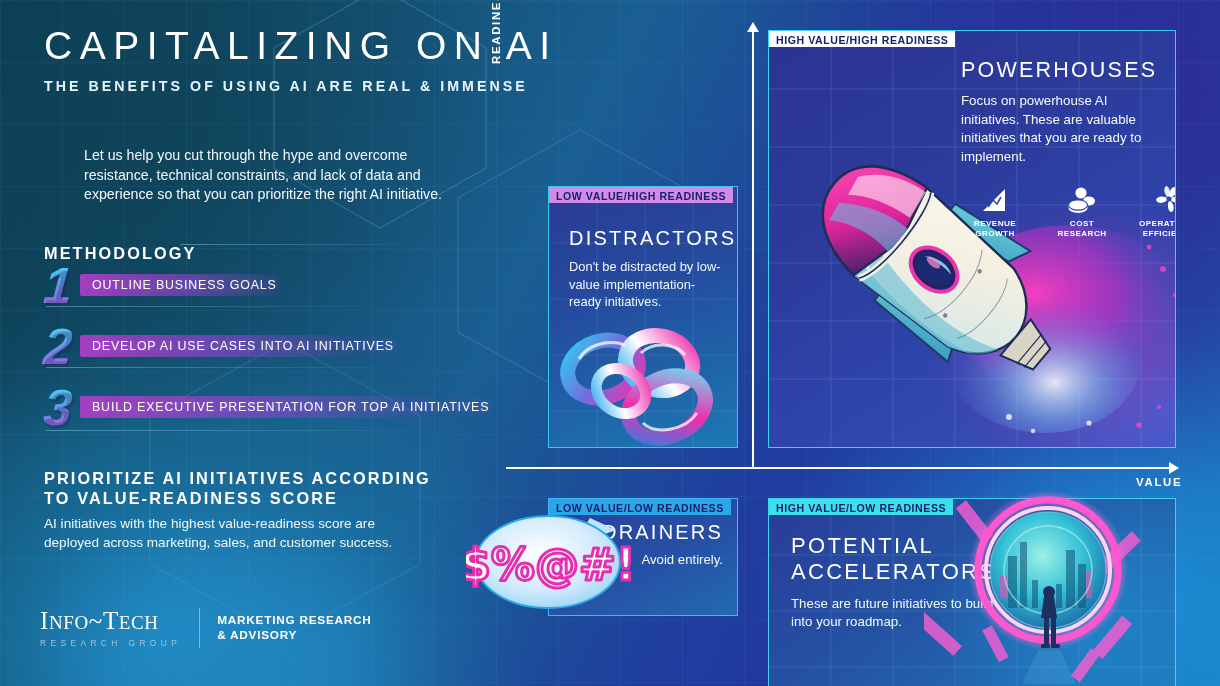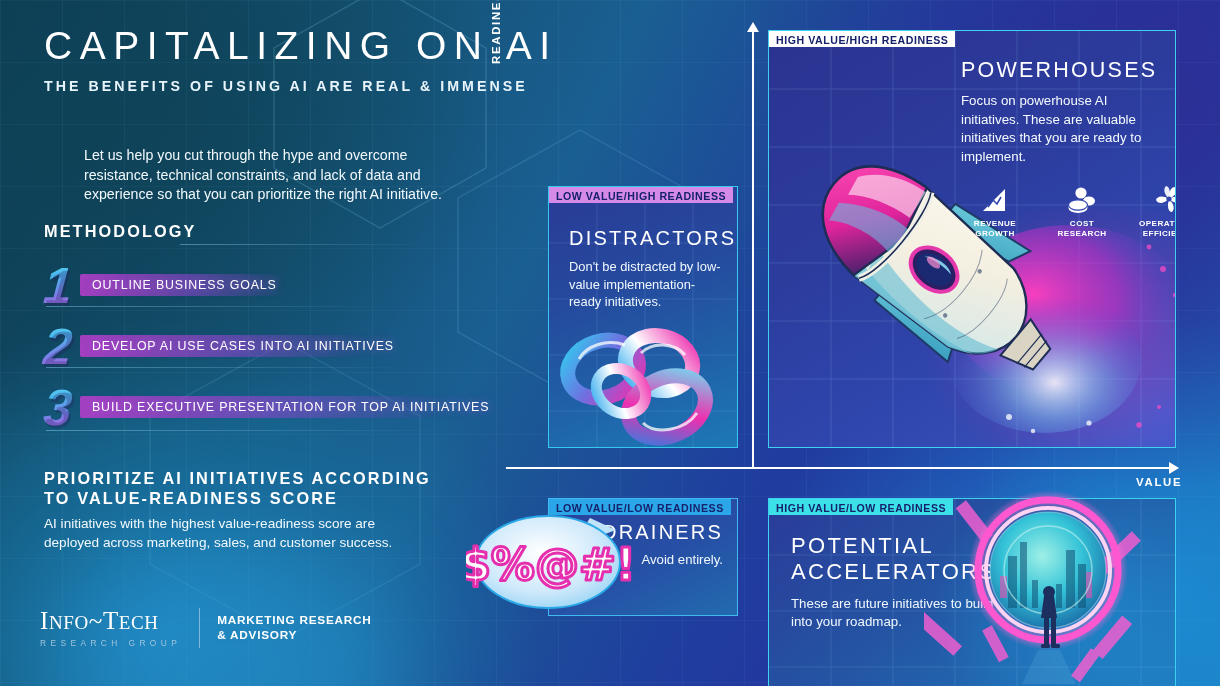--- a/index.html
+++ b/index.html
@@ -37,21 +37,21 @@
     color:#e8f4fb;font-size:14.2px;letter-spacing:3.05px;font-weight:600;
     margin-top:13px;white-space:nowrap;
   }
   .lede{
     position:absolute;left:44px;top:146px;width:372px;
     color:#f2f9fd;font-size:14.2px;line-height:19.6px;font-weight:400;margin-left:40px;
   }
   .sect-head{
     color:#ffffff;font-size:16.3px;letter-spacing:2.1px;font-weight:700;
   }
-  #methodology-head{position:absolute;left:44px;top:222px;}
+  #methodology-head{position:absolute;left:44px;top:244px;}
 
   .steps{position:absolute;left:36px;top:262px;width:420px;}
   .step{position:relative;height:61px;}
   .step-num{
     position:absolute;left:0;top:-4px;width:44px;height:56px;
     font-size:51px;font-weight:800;line-height:56px;text-align:center;
     background:linear-gradient(170deg,#6fe3f5 0%,#49b9ee 32%,#7f7ae6 66%,#c45fd8 100%);
     -webkit-background-clip:text;background-clip:text;color:transparent;
     text-shadow:2px 3px 0 rgba(40,20,90,.28);
     font-style:italic;

